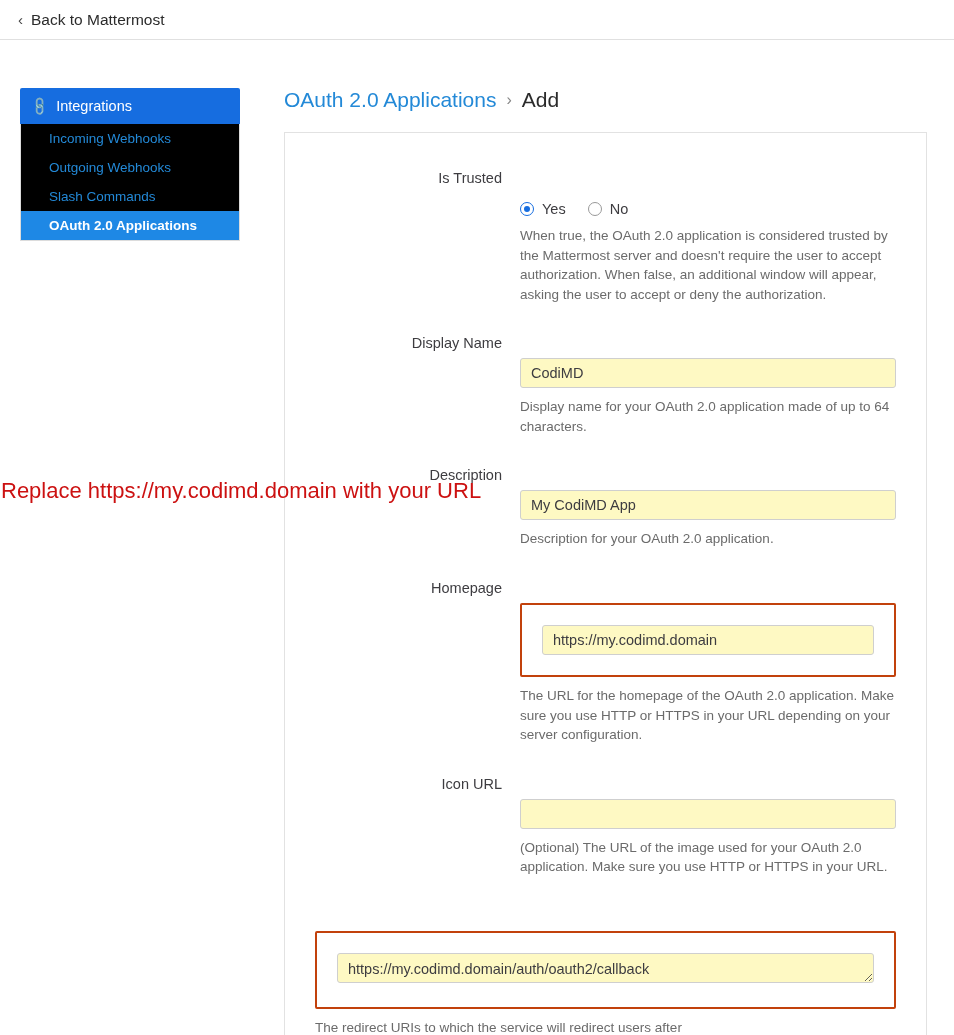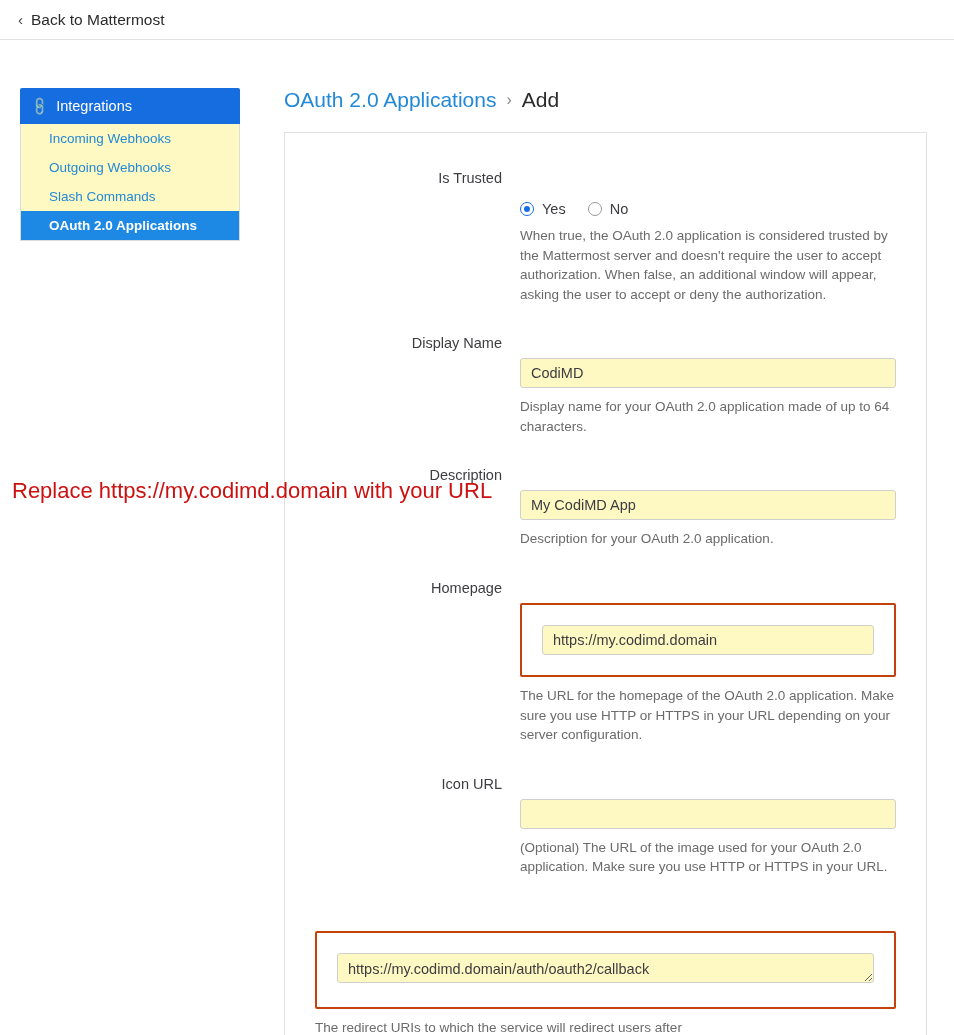--- a/index.html
+++ b/index.html
@@ -65,21 +65,21 @@
   }
   .link-icon {
     display: inline-block;
     transform: rotate(-45deg);
     font-size: 13px;
     line-height: 1;
   }
   .sidebar-list {
     border: 1px solid #dcdcdc;
     border-top: none;
-    background: #fef9c3;
+    background: #000000;
   }
   .sidebar-item {
     font-size: 13.5px;
     color: #2389d7;
     padding: 7px 12px 7px 28px;
     cursor: pointer;
   }
   .sidebar-item.active {
     background: #1e88e5;
     color: #fff;
@@ -222,21 +222,21 @@
     border: 1px solid #1477d1;
     border-radius: 12px;
     font-size: 14px;
     padding: 7px 18px;
     cursor: pointer;
     font-family: "Liberation Sans", sans-serif;
   }
   
   .annotation {
     position: absolute;
-    left: 12px;
+    left: 1px;
     top: 476px;
     width: 500px;
     color: #cc1111;
     font-size: 22px;
     line-height: 1.35;
   }
 </style>
 </head>
 <body>
 

